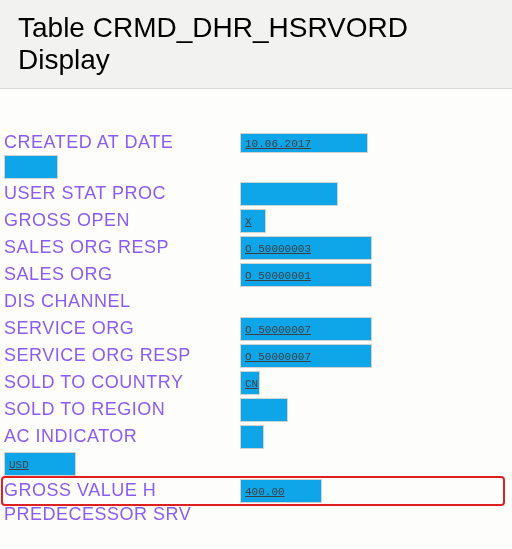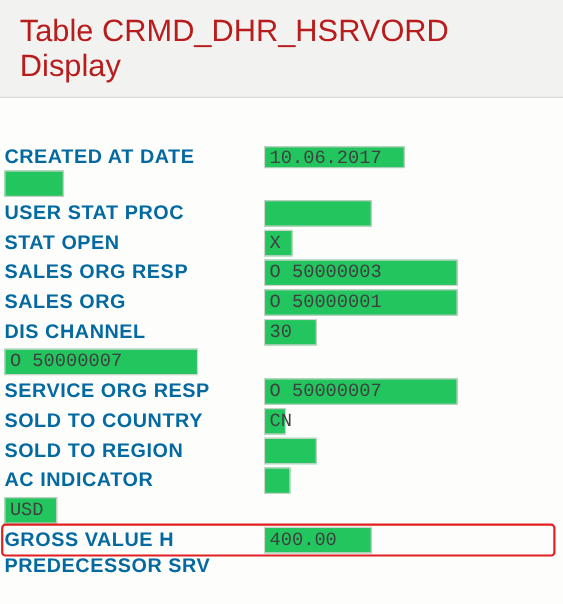--- a/index.html
+++ b/index.html
@@ -15,63 +15,63 @@
       overflow: hidden;
     }
     .title-bar {
       background: #f2f2f1;
       border-bottom: 1px solid #d8d8d5;
       padding: 12px 18px 12px 18px;
     }
     .title-bar h1 {
       font-size: 28px;
       font-weight: 400;
-      color: #b91c1c;
+      color: #000000;
     }
     .content {
       padding: 0;
       margin-top: 42px;
     }
     .field-row {
       display: flex;
       align-items: center;
       height: 27px;
       padding-left: 4px;
     }
     .field-label {
       width: 236px;
       font-size: 18px;
-      color: #0369a1;
+      color: #8b5cf6;
       letter-spacing: 0.5px;
       white-space: nowrap;
       overflow: hidden;
-      font-weight: bold;
     }
     .field-value {
-      background: #22c55e;
+      background: #0ea5e9;
       border: 1px solid #d2d2ce;
       height: 24px;
-      font-size: 17px;
+      font-size: 11px;
       color: #3f3f3f;
       font-family: 'Courier New', monospace;
       padding: 2px 4px 0 4px;
       display: inline-flex;
       align-items: center;
+      text-decoration: underline;
     }
     .val-date { width: 128px; }
     .val-status { width: 54px; }
     .val-stat-proc { width: 98px; }
     .val-stat-open { width: 26px; }
-    .val-sales-org { width: 176px; }
+    .val-sales-org { width: 132px; }
     .val-channel { width: 48px; }
     .val-country { width: 20px; }
     .val-region { width: 48px; }
     .val-ac { width: 24px; }
-    .val-currency { width: 48px; }
-    .val-gross { width: 98px; text-align: right; }
+    .val-currency { width: 72px; }
+    .val-gross { width: 82px; text-align: right; }
     .highlight-row {
       position: relative;
     }
     .highlight-box {
       position: absolute;
       left: 1px;
       top: -1px;
       width: 504px;
       height: 30px;
       border: 2.5px solid #e02020;
@@ -112,40 +112,40 @@
   <div class="field-row">
     <div class="field-value val-status"></div>
   </div>
 
   <div class="field-row">
     <div class="field-label">USER STAT PROC</div>
     <div class="field-value val-stat-proc"></div>
   </div>
 
   <div class="field-row">
-    <div class="field-label">STAT OPEN</div>
+    <div class="field-label">GROSS OPEN</div>
     <div class="field-value val-stat-open">X</div>
   </div>
 
   <div class="field-row">
     <div class="field-label">SALES ORG RESP</div>
     <div class="field-value val-sales-org">O 50000003</div>
   </div>
 
   <div class="field-row">
     <div class="field-label">SALES ORG</div>
     <div class="field-value val-sales-org">O 50000001</div>
   </div>
 
   <div class="field-row">
     <div class="field-label">DIS CHANNEL</div>
-    <div class="field-value val-channel">30</div>
   </div>
 
   <div class="field-row">
+    <div class="field-label">SERVICE ORG</div>
     <div class="field-value val-sales-org">O 50000007</div>
   </div>
 
   <div class="field-row">
     <div class="field-label">SERVICE ORG RESP</div>
     <div class="field-value val-sales-org">O 50000007</div>
   </div>
 
   <div class="field-row">
     <div class="field-label">SOLD TO COUNTRY</div>

